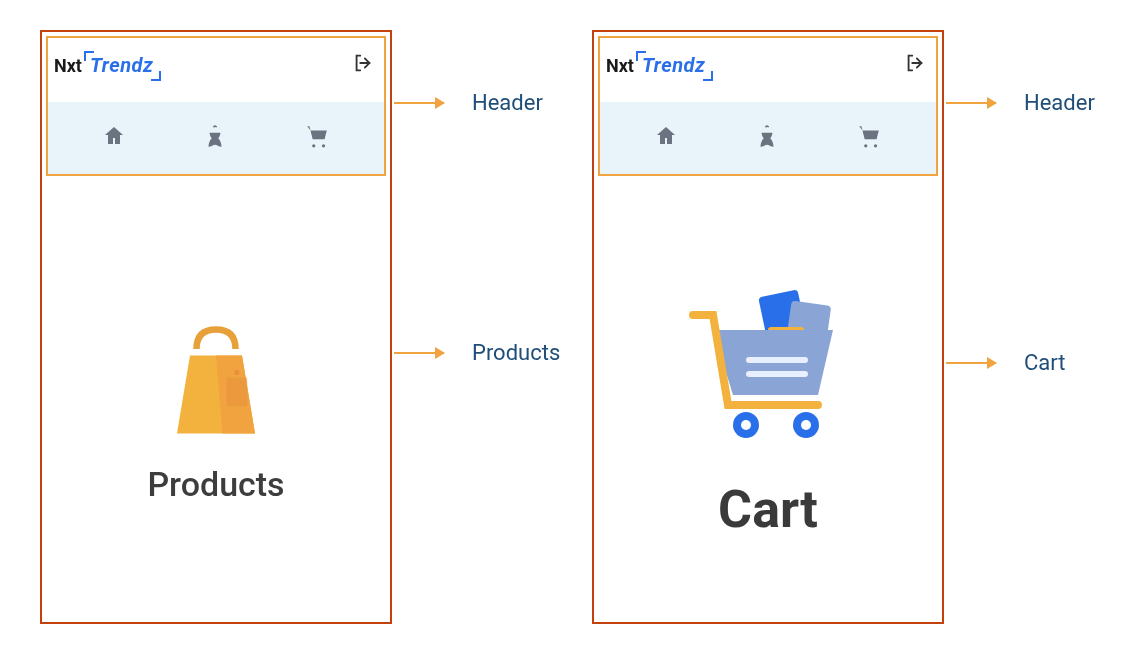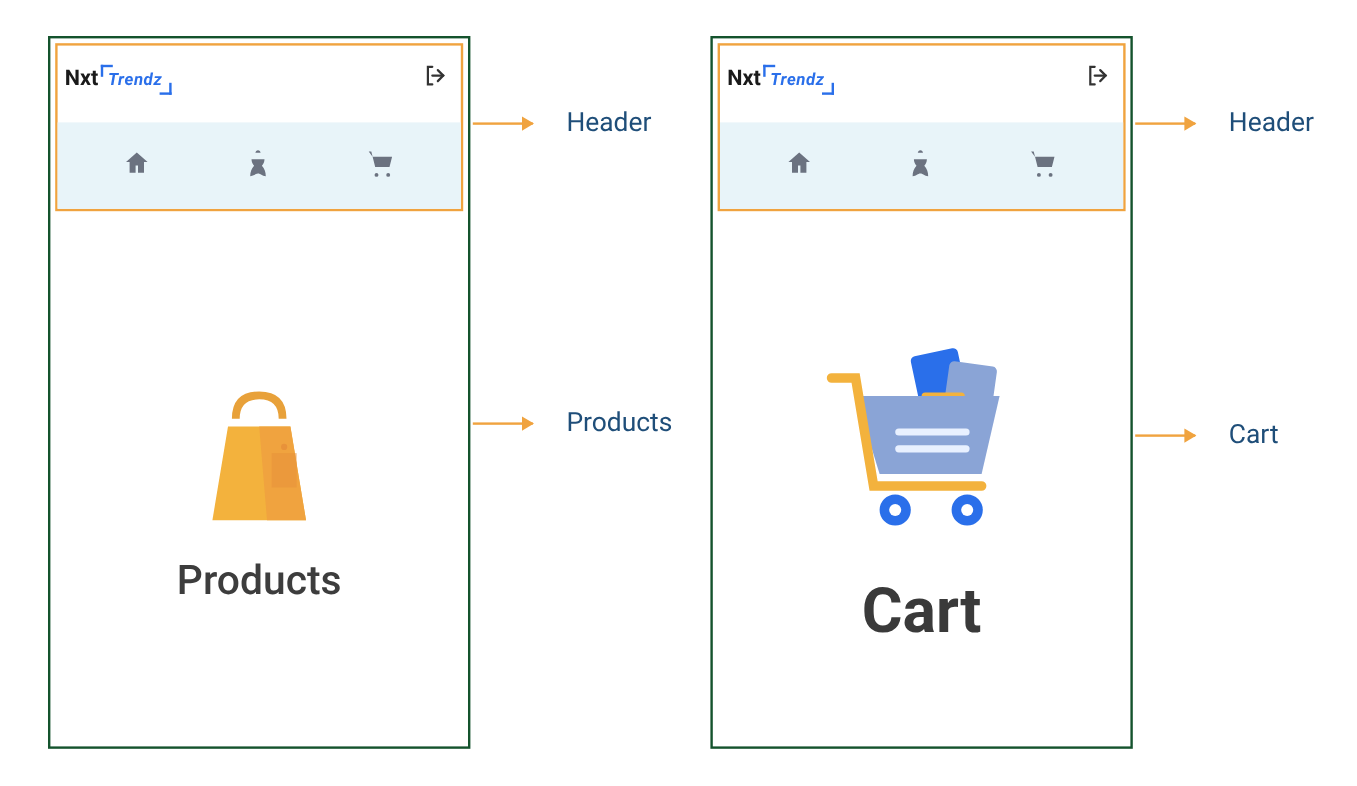--- a/index.html
+++ b/index.html
@@ -15,21 +15,21 @@
     display: flex;
     gap: 200px;
     padding: 30px 40px;
   }
   .col {
     position: relative;
   }
   .phone {
     width: 352px;
     height: 594px;
-    border: 2px solid #14532d;
+    border: 2px solid #c2410c;
     background: #fff;
     position: relative;
   }
   .header-box {
     position: absolute;
     top: 4px;
     left: 4px;
     right: 4px;
     height: 140px;
     border: 2px solid #f0a33f;
@@ -42,21 +42,21 @@
     justify-content: space-between;
     padding: 0 10px 0 6px;
   }
   .logo {
     display: flex;
     align-items: baseline;
     gap: 4px;
   }
   .logo-nxt { font-weight:700; font-size:18px; color:#1a1a1a; }
   .logo-trendz-wrap { position: relative; display:inline-block; padding:0 4px; }
-  .logo-trendz { font-weight:700; font-size:14px; color:#2a6fea; font-style: italic; letter-spacing:.5px;}
+  .logo-trendz { font-weight:700; font-size:20px; color:#2a6fea; font-style: italic; letter-spacing:.5px;}
   .corner-tl, .corner-br { position:absolute; width:10px; height:10px; border:2px solid #2a6fea; }
   .corner-tl { top:-2px; left:-2px; border-right:none; border-bottom:none; }
   .corner-br { bottom:-4px; right:-4px; border-left:none; border-top:none; }
   .navbar {
     position:absolute;
     left:0; right:0; bottom:0;
     height: 72px;
     background:#e8f4f9;
     display:flex;
     align-items:center;

